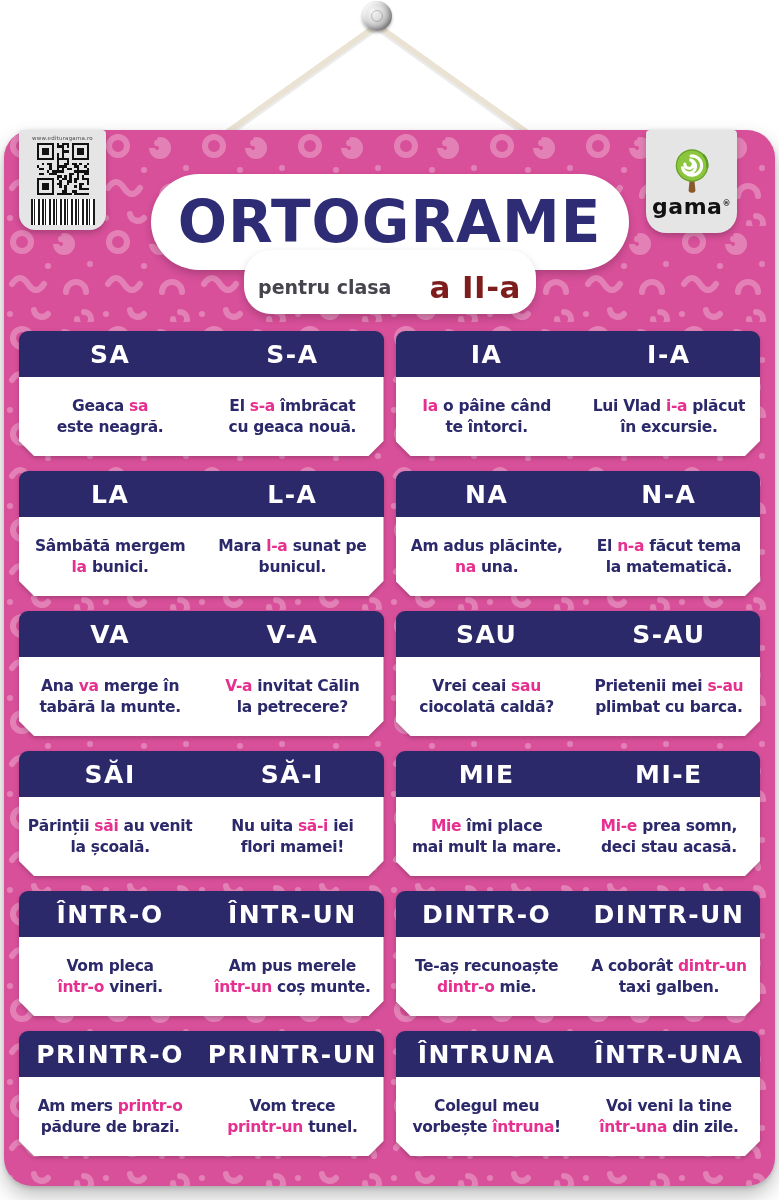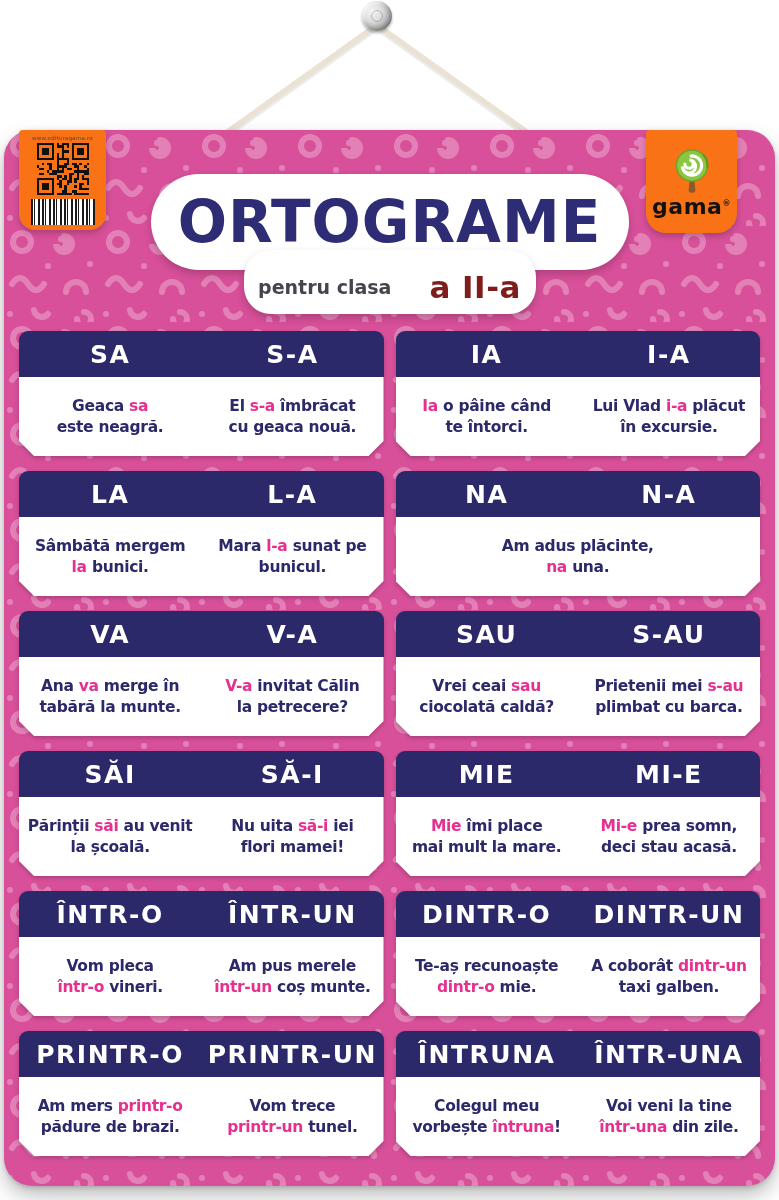--- a/index.html
+++ b/index.html
@@ -20,21 +20,21 @@
 
   
   .poster{
     position:absolute;left:4px;top:130px;width:771px;height:1056px;border-radius:28px;
     background:#d8509a;
     box-shadow:0 10px 20px rgba(0,0,0,.25), 0 2px 4px rgba(0,0,0,.15);
   }
   .pattern{position:absolute;inset:0;width:100%;height:100%;border-radius:28px;}
 
   
-  .tab{position:absolute;top:0;background:#f97316;box-shadow:0 3px 6px rgba(0,0,0,.22);box-sizing:border-box;}
+  .tab{position:absolute;top:0;background:#e5e5e5;box-shadow:0 3px 6px rgba(0,0,0,.22);box-sizing:border-box;}
   .tab-qr{left:15px;width:87px;height:100px;border-radius:4px 4px 16px 16px;
     display:flex;flex-direction:column;align-items:center;padding-top:5px;}
   .qr-url{font-size:5.5px;color:#4a4a4a;letter-spacing:.2px;margin-bottom:2px;}
   .qr{width:52px;height:52px;shape-rendering:crispEdges;}
   .barcode{margin-top:4px;width:64px;height:26px;
     background:repeating-linear-gradient(90deg,#1a1a1a 0 2px,#ffffff 2px 3px,#1a1a1a 3px 4px,#ffffff 4px 7px,#1a1a1a 7px 9px,#ffffff 9px 11px);}
   .tab-logo{left:642px;width:91px;height:103px;border-radius:4px 4px 20px 20px;
     display:flex;flex-direction:column;align-items:center;justify-content:center;}
   .gama-tree{width:44px;height:48px;margin-top:2px;}
   .gama-name{font-size:22px;font-weight:bold;color:#121212;letter-spacing:.5px;line-height:1;}
@@ -181,20 +181,24 @@
   <div class="block">
     <div class="bar">
       <span class="term">NA</span>
       <span class="term">N-A</span>
     </div>
     <div class="body">
       <div class="cell">
               <div class="line"><span class="">Am adus plăcinte,</span></div>
               <div class="line"><span class="hl">na</span><span class=""> una.</span></div>
             </div>
+      <div class="cell">
+              <div class="line"><span class="">El </span><span class="hl">n-a</span><span class=""> făcut tema</span></div>
+              <div class="line"><span class="">la matematică.</span></div>
+            </div>
     </div>
   </div>
 
   <div class="block">
     <div class="bar">
       <span class="term">VA</span>
       <span class="term">V-A</span>
     </div>
     <div class="body">
       <div class="cell">

